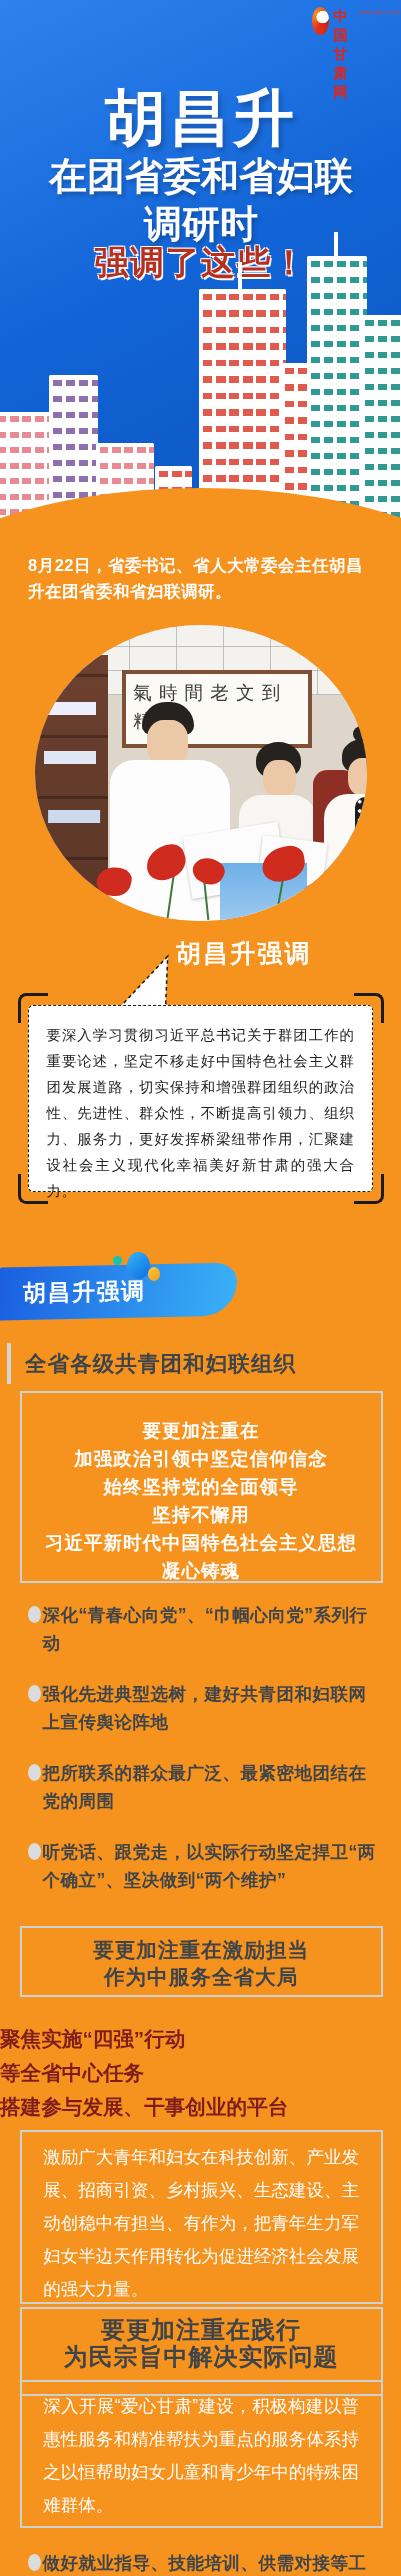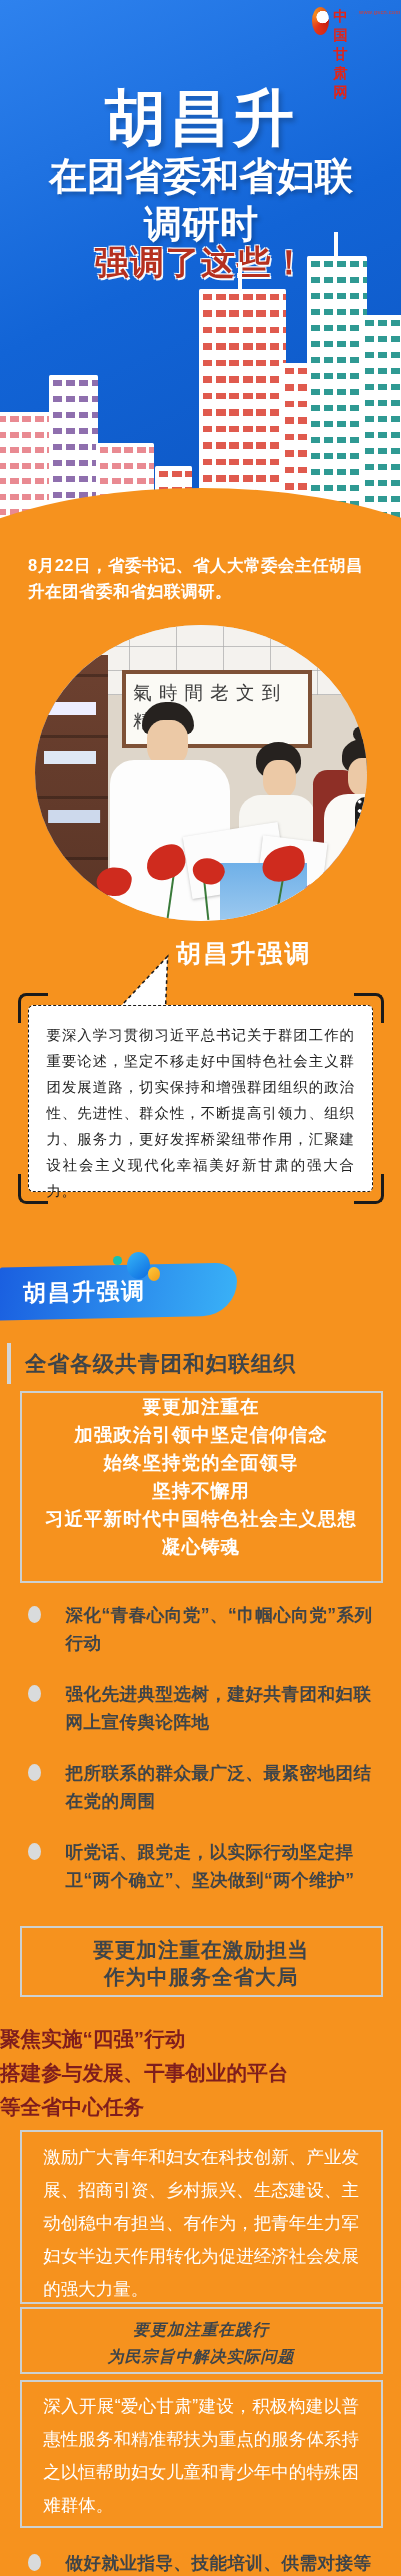--- a/index.html
+++ b/index.html
@@ -90,21 +90,21 @@
   
   .lead-bar { position:absolute; top:1343px; left:6.7px; width:4.1px; height:41px; background:#d3d6d7; }
   .lead-head { position:absolute; top:1349px; left:0; width:321px; text-align:center;
                color:#3e4449; font-size:21.6px; font-weight:900; letter-spacing:1px; }
   .gbox { position:absolute; left:19.6px; width:363px; border:2.6px solid #ccd1d2; }
   .gbox.center-white { color:#fff; font-weight:900; text-align:center; }
   .gbox.center-dark  { color:#3e4449; font-weight:900; text-align:center; }
   .gbox.para { color:#fff; font-weight:normal; text-align:justify; }
   .sublines { position:absolute; left:0; width:378px; color:#7f1d1d; font-weight:900; }
   .bullets { position:absolute; left:28px; width:351px; }
-  .bullet { display:flex; gap:24px; margin-bottom:23px; }
+  .bullet { display:flex; gap:1px; margin-bottom:23px; }
   .bullet .dot { flex:none; width:13.4px; height:17.5px; background:#d9dbdc; border-radius:50%; margin-top:4.6px; }
   .bullet .btx { color:#3e4449; font-size:17.5px; line-height:28px; font-weight:bold; letter-spacing:0.5px; }
 </style>
 </head>
 <body>
 
 <div id="poster">
 
   <div class="hero">
     <div class="logo">
@@ -183,21 +183,21 @@
   <div class="crn br"></div>
 
   <div class="banner">胡昌升强调</div>
   <div class="deco" style="top:1256px; left:113px; width:8.8px; height:8.8px; background:#17c2b0;"></div>
   <div class="deco" style="top:1252px; left:127px; width:23px; height:27px; background:linear-gradient(140deg,#36b5f8,#0d6be0);"></div>
   <div class="deco" style="top:1267px; left:148px; width:12.4px; height:14.4px; background:linear-gradient(140deg,#ffc93c,#f29b16);"></div>
 
   <div class="lead-bar"></div>
   <div class="lead-head">全省各级共青团和妇联组织</div>
 
-  <div class="gbox center-white" style="top:1391px; height:192px; font-size:18.5px; line-height:28px; padding-top:0; letter-spacing:1px;">
+  <div class="gbox center-white" style="top:1391px; height:192px; font-size:18.5px; line-height:28px; padding-top:24px; letter-spacing:1px;">
     <div>要更加注重在</div>
     <div>加强政治引领中坚定信仰信念</div>
     <div>始终坚持党的全面领导</div>
     <div>坚持不懈用</div>
     <div>习近平新时代中国特色社会主义思想</div>
     <div>凝心铸魂</div>
   </div>
 
   <div class="bullets" style="top:1601px;">
     <div class="bullet">
@@ -217,26 +217,26 @@
         <span class="btx">听党话、跟党走，以实际行动坚定捍卫“两个确立”、坚决做到“两个维护”</span>
       </div>
   </div>
 
   <div class="gbox center-dark" style="top:1926px; height:71px; font-size:20.6px; line-height:27px; padding-top:7.7px; letter-spacing:1px;">
     <div>要更加注重在激励担当</div>
     <div>作为中服务全省大局</div>
   </div>
   <div class="sublines" style="top:2022px; font-size:20.6px; line-height:34px;">
     <div>聚焦实施“四强”行动</div>
+    <div>等全省中心任务</div>
     <div>搭建参与发展、干事创业的平台</div>
-    <div>等全省中心任务</div>
   </div>
   <div class="gbox para" style="top:2130px; height:174px; font-size:17.5px; line-height:33px; padding:9.3px 21.6px;">激励广大青年和妇女在科技创新、产业发展、招商引资、乡村振兴、生态建设、主动创稳中有担当、有作为，把青年生力军妇女半边天作用转化为促进经济社会发展的强大力量。</div>
 
-  <div class="gbox center-dark" style="top:2307px; height:67px; font-size:16px; line-height:27px; padding-top:7.2px; letter-spacing:1px;font-style:italic;">
+  <div class="gbox center-dark" style="top:2307px; height:89px; font-size:24px; line-height:27px; padding-top:7.2px; letter-spacing:1px;">
     <div>要更加注重在践行</div>
     <div>为民宗旨中解决实际问题</div>
   </div>
   <div class="gbox para" style="top:2380px; height:148px; font-size:17.5px; line-height:33px; padding:7.7px 21.6px;">深入开展“爱心甘肃”建设，积极构建以普惠性服务和精准帮扶为重点的服务体系持之以恒帮助妇女儿童和青少年中的特殊困难群体。</div>
 
   <div class="bullets" style="top:2549px;">
     <div class="bullet">
         <span class="dot"></span>
         <span class="btx">做好就业指导、技能培训、供需对接等工作，着力提高青年和妇女的自主就业创业能力</span>
       </div>

